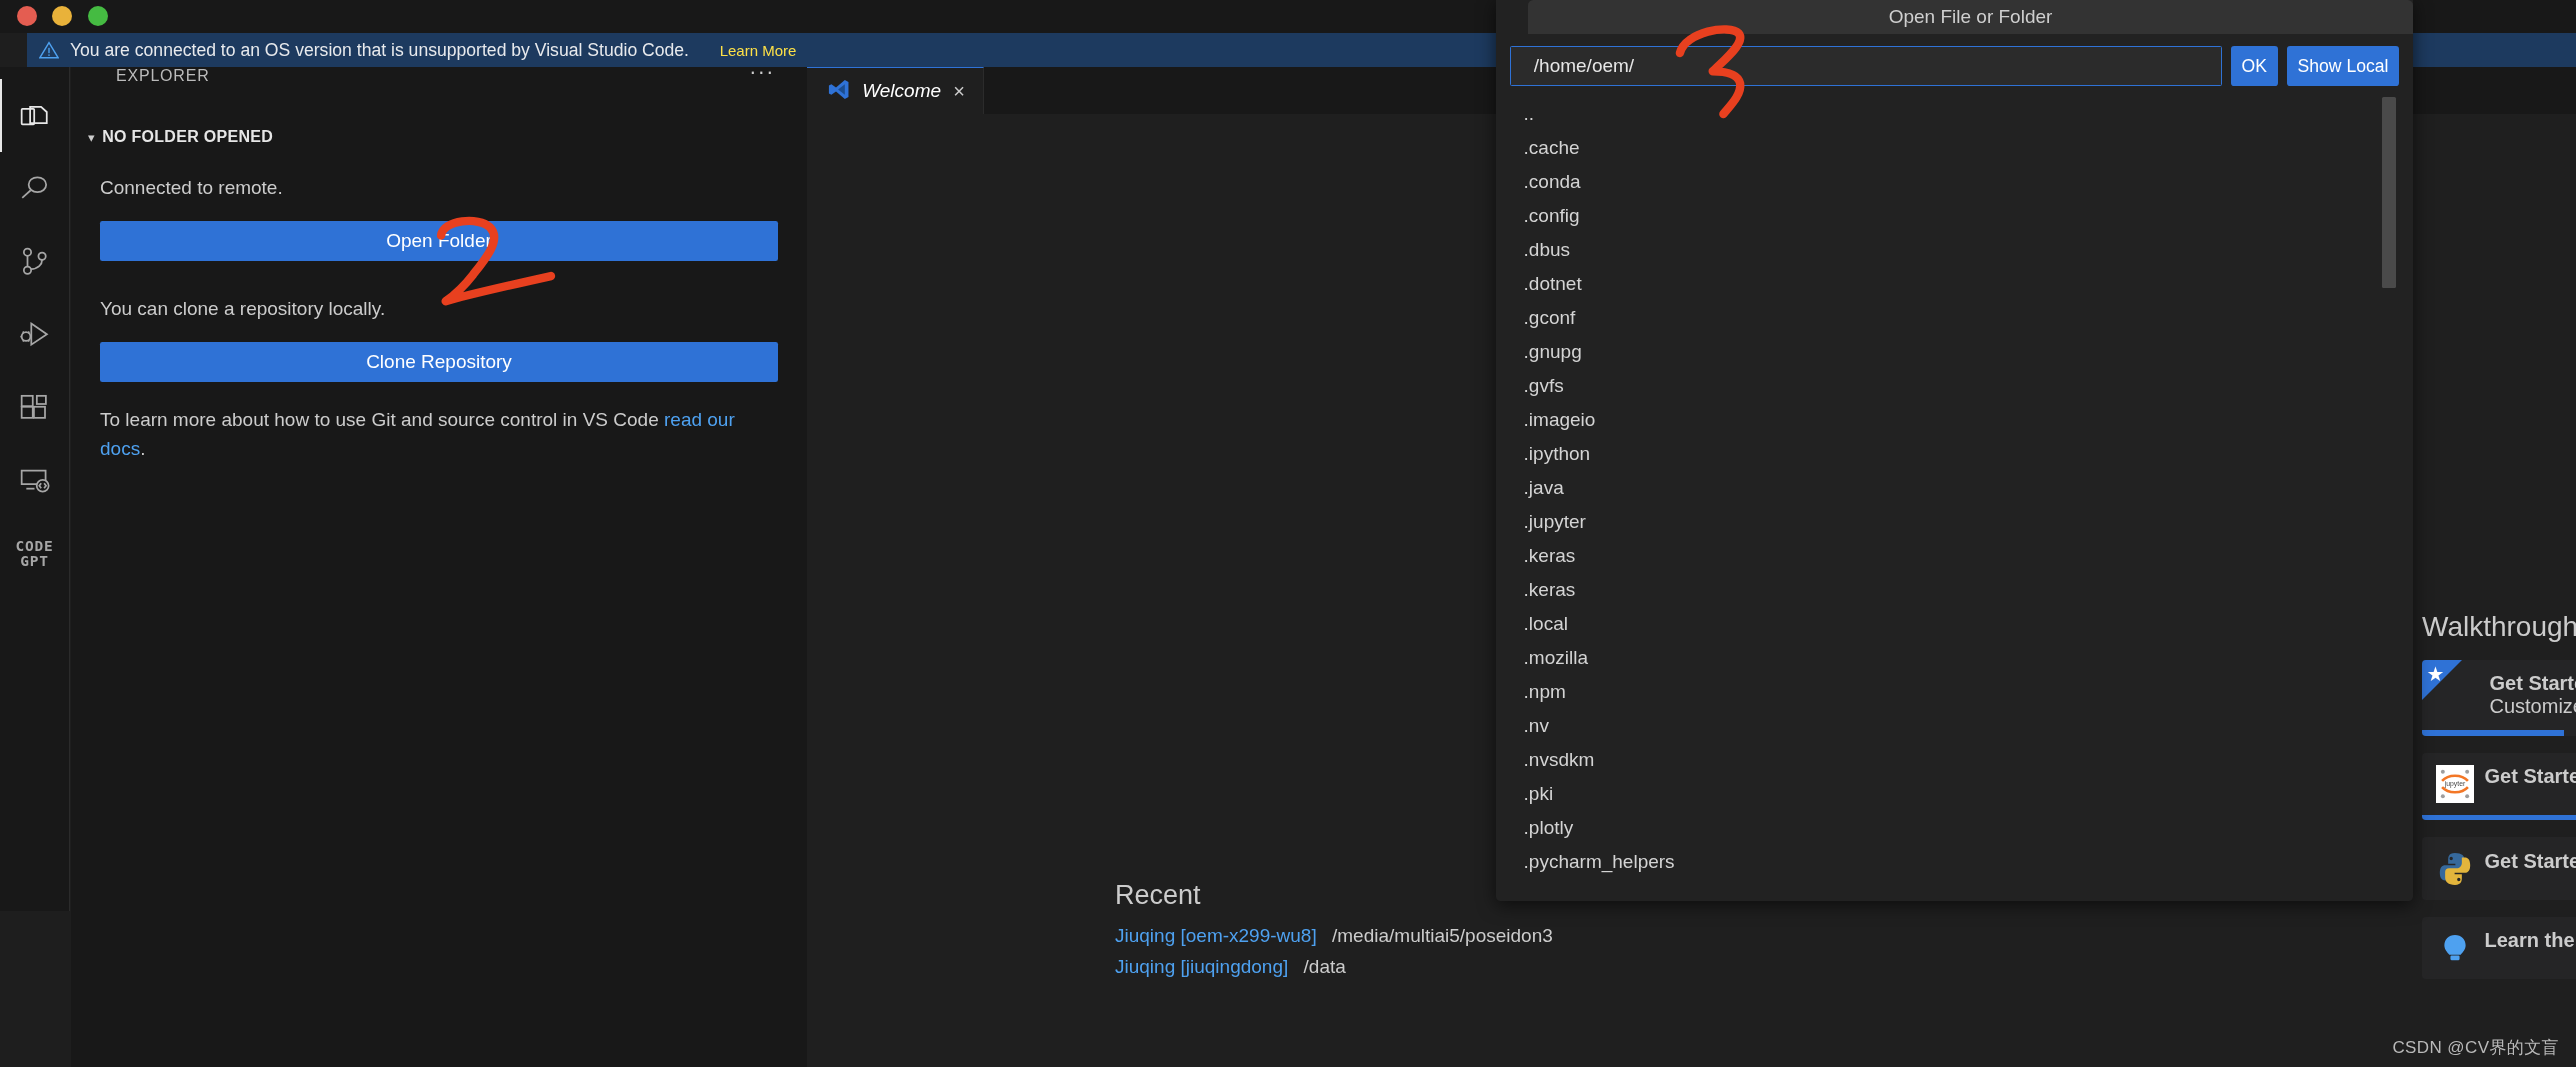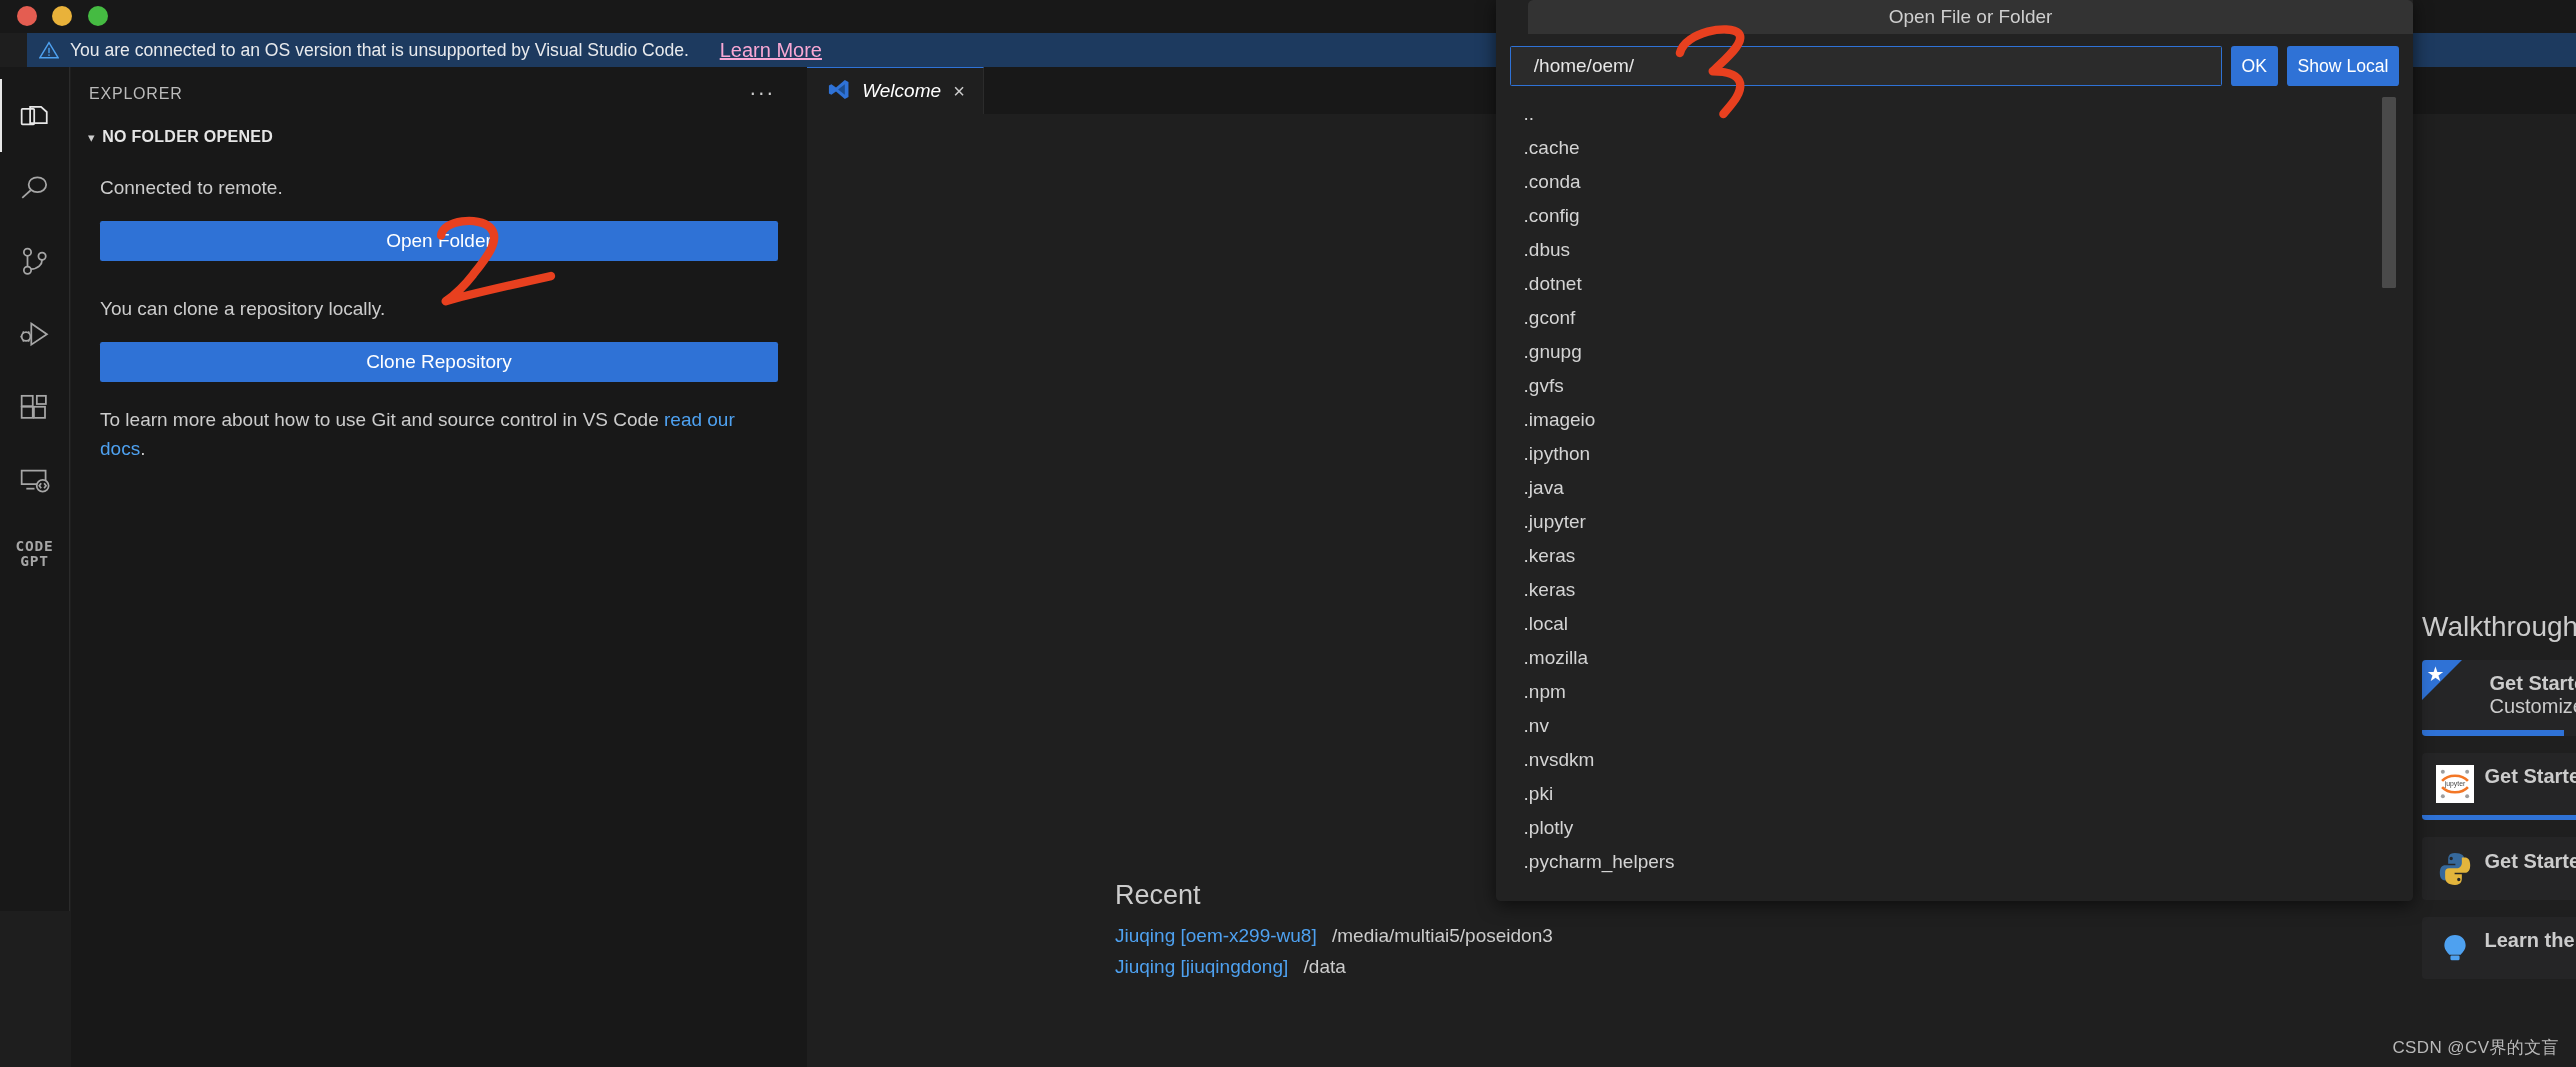--- a/index.html
+++ b/index.html
@@ -24,21 +24,21 @@
 
   
   .banner {
     position: absolute; left: 0; top: 33px; width: 2576px; height: 34px;
     background: #1d3a5f;
     display: flex; align-items: center; gap: 10.7px; padding-left: 12.2px; margin-left: 27px;
   }
   .banner .warn-icon { width: 20px; height: 18.3px; flex: 0 0 auto; }
   .banner-text { color: #e8eaed; font-size: 17.6px; white-space: nowrap; }
   .banner-link {
-    color: #f9a8d4; font-size: 20px; text-decoration: underline;
+    color: #fde047; font-size: 15px; 
     margin-left: 20px; white-space: nowrap; cursor: pointer;
   }
 
   
   .activitybar {
     position: absolute; left: 0; top: 67px; width: 70px; height: 844px;
     background: #181818; border-right: 0.8px solid #2b2b2b;
     display: flex; flex-direction: column; align-items: center; padding-top: 12.2px;
   }
   .act-item {
@@ -53,22 +53,22 @@
     color: #a6a6a6; font-family: "DejaVu Sans Mono", monospace; font-size: 14.5px;
     line-height: 14.5px; letter-spacing: 0.8px; text-align: center; font-weight: 700;
   }
 
   
   .sidebar {
     position: absolute; left: 71px; top: 67px; width: 736px; height: 1001px;
     background: #181818;
   }
   .sb-header {
-    height: 53px; display: flex; align-items: center; justify-content: space-between;
-    padding: 0 32px 0 18px;
+    height: 53px; display: flex; align-items: flex-start; justify-content: space-between;
+    padding: 0 32px 0 45px;
   }
   .sb-title { color: #bbbbbb; font-size: 16px; letter-spacing: 0.8px; }
   .sb-dots { color: #cccccc; font-size: 21.4px; line-height: 10.7px; cursor: pointer; letter-spacing: 1.5px; }
   .sb-section {
     display: flex; align-items: center; gap: 7.6px; padding: 0 0 0 17px; height: 34px;
     cursor: pointer;
   }
   .chev { color: #cccccc; font-size: 13px; display: inline-block; }
   .sb-section-label { color: #e6e6e6; font-size: 16px; font-weight: 700; letter-spacing: 0.3px; }
   .sb-body { padding: 21.4px 29px 0 29px; }

